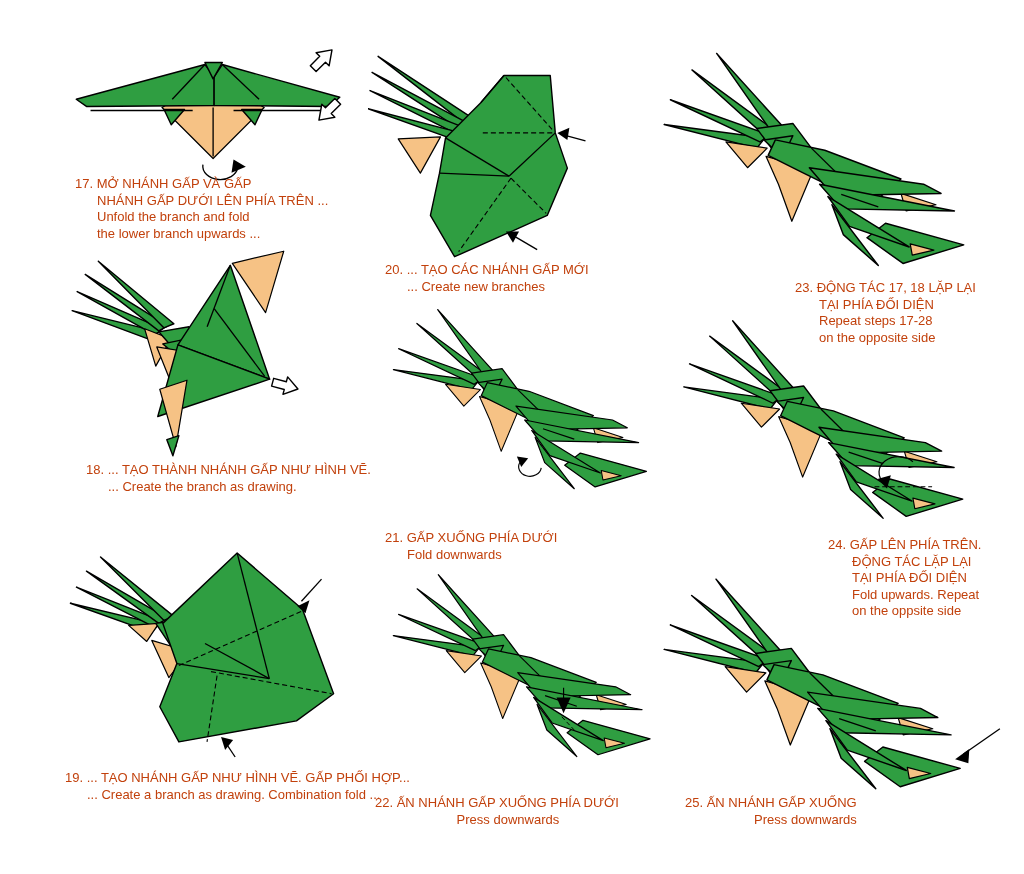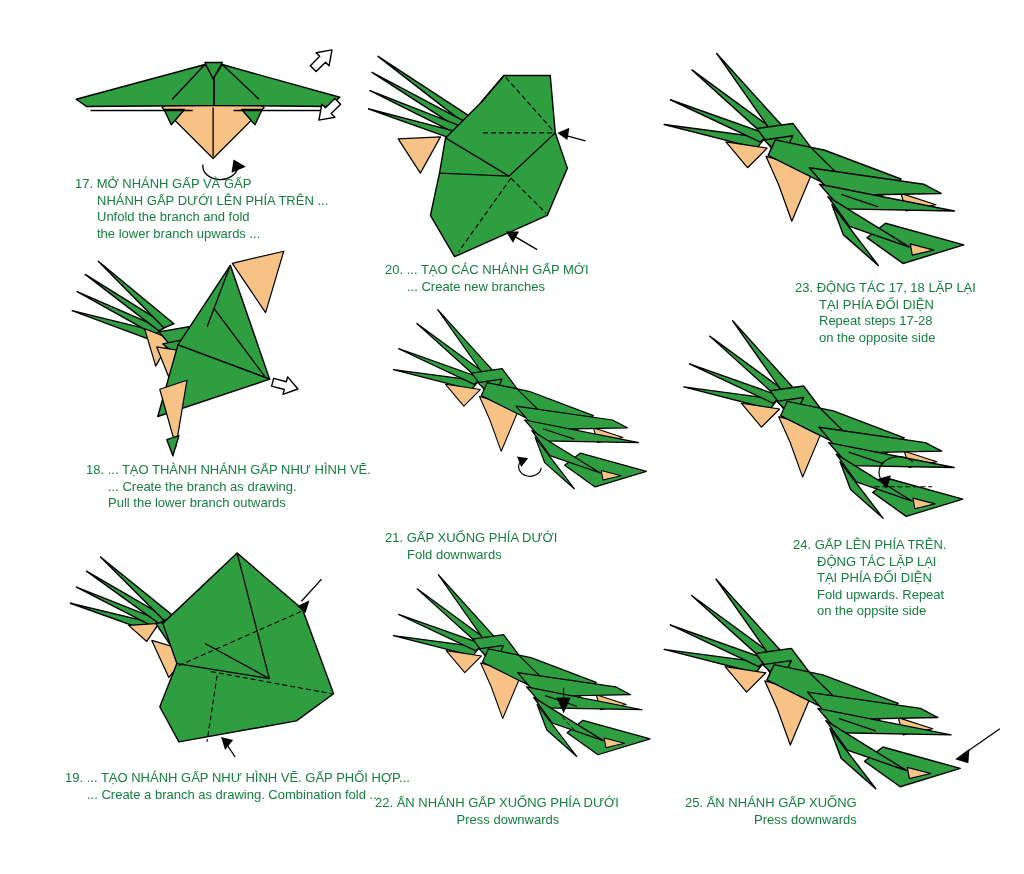--- a/index.html
+++ b/index.html
@@ -1,17 +1,17 @@
 <!DOCTYPE html>
 <html style="--paper-green: #2f9e41; --paper-tan: #f6c285; --outline: #000000; --background: #ffffff;"><head>
 <meta charset="utf-8">
 <style>
   html,body{margin:0;padding:0;background:#fff;}
   #page{position:relative;width:1024px;height:874px;background:#fff;overflow:hidden;
-        font-family:"Liberation Sans",sans-serif;color:#15803d;}
+        font-family:"Liberation Sans",sans-serif;color:#c2410c;}
   .fig{position:absolute;}
   .fig svg{display:block;}
   .caption{position:absolute;font-size:13px;line-height:16.5px;white-space:nowrap;}
   .caption .ind{margin-left:22px;}
   .caption.wide-ind .ind{margin-left:24px;}
   
   .g{fill:var(--paper-green,#2f9e41);stroke:var(--outline,#000);stroke-width:1.4;stroke-linejoin:round;}
   .t{fill:var(--paper-tan,#f6c285);stroke:var(--outline,#000);stroke-width:1.2;stroke-linejoin:round;}
   .ln{fill:none;stroke:var(--outline,#000);stroke-width:1.3;}
   .dash{fill:none;stroke:var(--outline,#000);stroke-width:1.1;stroke-dasharray:5 3;}
@@ -98,21 +98,20 @@
       <polygon class="t" points="101,140 128,131 117,197"></polygon>
       <polygon class="g" points="108,190 120,186 114,206"></polygon>
       <g transform="translate(213,133) rotate(15)">
         <polygon class="wh" points="0,-4 13,-4 13,-9 26,0 13,9 13,4 0,4"></polygon>
       </g>
     </svg>
   </div>
   <div class="caption" style="left:62px;top:462px;margin-left:24px;">
     <div>18. ... TẠO THÀNH NHÁNH GẤP NHƯ HÌNH VẼ.</div>
     <div class="ind">... Create the branch as drawing.</div>
-    <div class="ind">Pull the lower branch outwards</div>
   </div>
 
   <div class="fig" style="left:58px;top:543px;width:292px;">
     <svg viewBox="0 0 290 215" width="292" height="216">
       <polygon class="g" points="12,60 100,81 93,89"></polygon>
       <polygon class="g" points="18,44 104,78 96,84"></polygon>
       <polygon class="g" points="28,28 109,75 100,80"></polygon>
       <polygon class="g" points="42,14 115,73 105,77"></polygon>
       <polygon class="t" points="70,82 100,80 88,98"></polygon>
       <polygon class="g" points="97,80 128,76 146,100 113,104"></polygon>
@@ -215,21 +214,21 @@
   <div class="fig" style="left:678px;top:310px;width:326px;">
     <svg viewBox="0 0 340 230" width="326" height="221">
       <use href="#dragon"></use>
       <g>
         <path class="ln" d="M245,158 a20,16 0 1 0 -30,22"></path>
         <polygon class="blk" points="208,176 222,172 218,186"></polygon>
         <line class="dash" x1="205" y1="184" x2="265" y2="184"></line>
       </g>
     </svg>
   </div>
-  <div class="caption wide-ind" style="left:793px;top:537px;">
+  <div class="caption wide-ind" style="left:828px;top:537px;">
     <div>24. GẤP LÊN PHÍA TRÊN.</div>
     <div class="ind">ĐỘNG TÁC LẶP LẠI</div>
     <div class="ind">TẠI PHÍA ĐỐI DIỆN</div>
     <div class="ind">Fold upwards. Repeat</div>
     <div class="ind">on the oppsite side</div>
   </div>
 
   <div class="fig" style="left:658px;top:568px;width:346px;">
     <svg viewBox="0 0 340 230" width="346" height="234">
       <use href="#dragon"></use>

